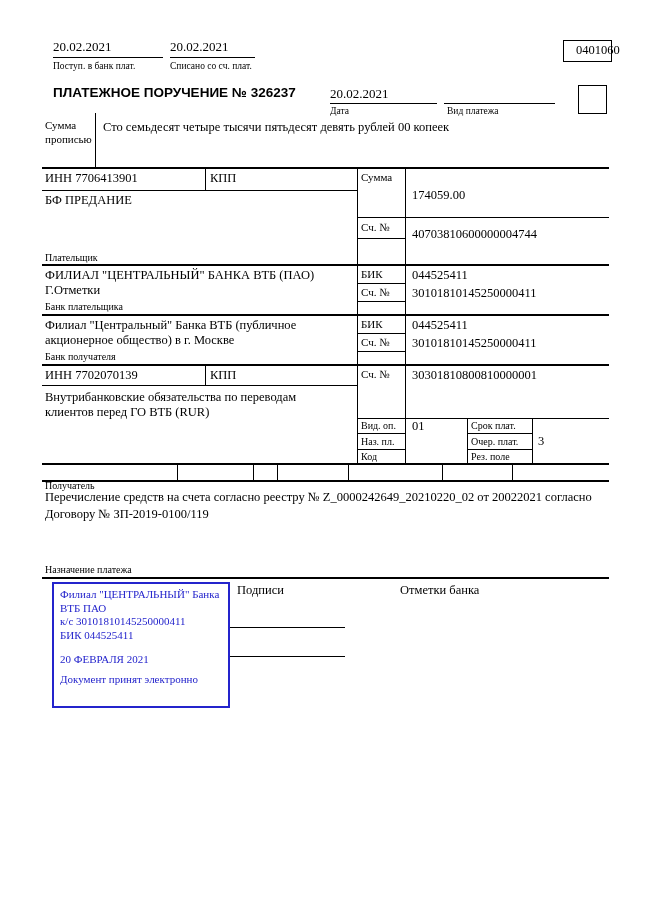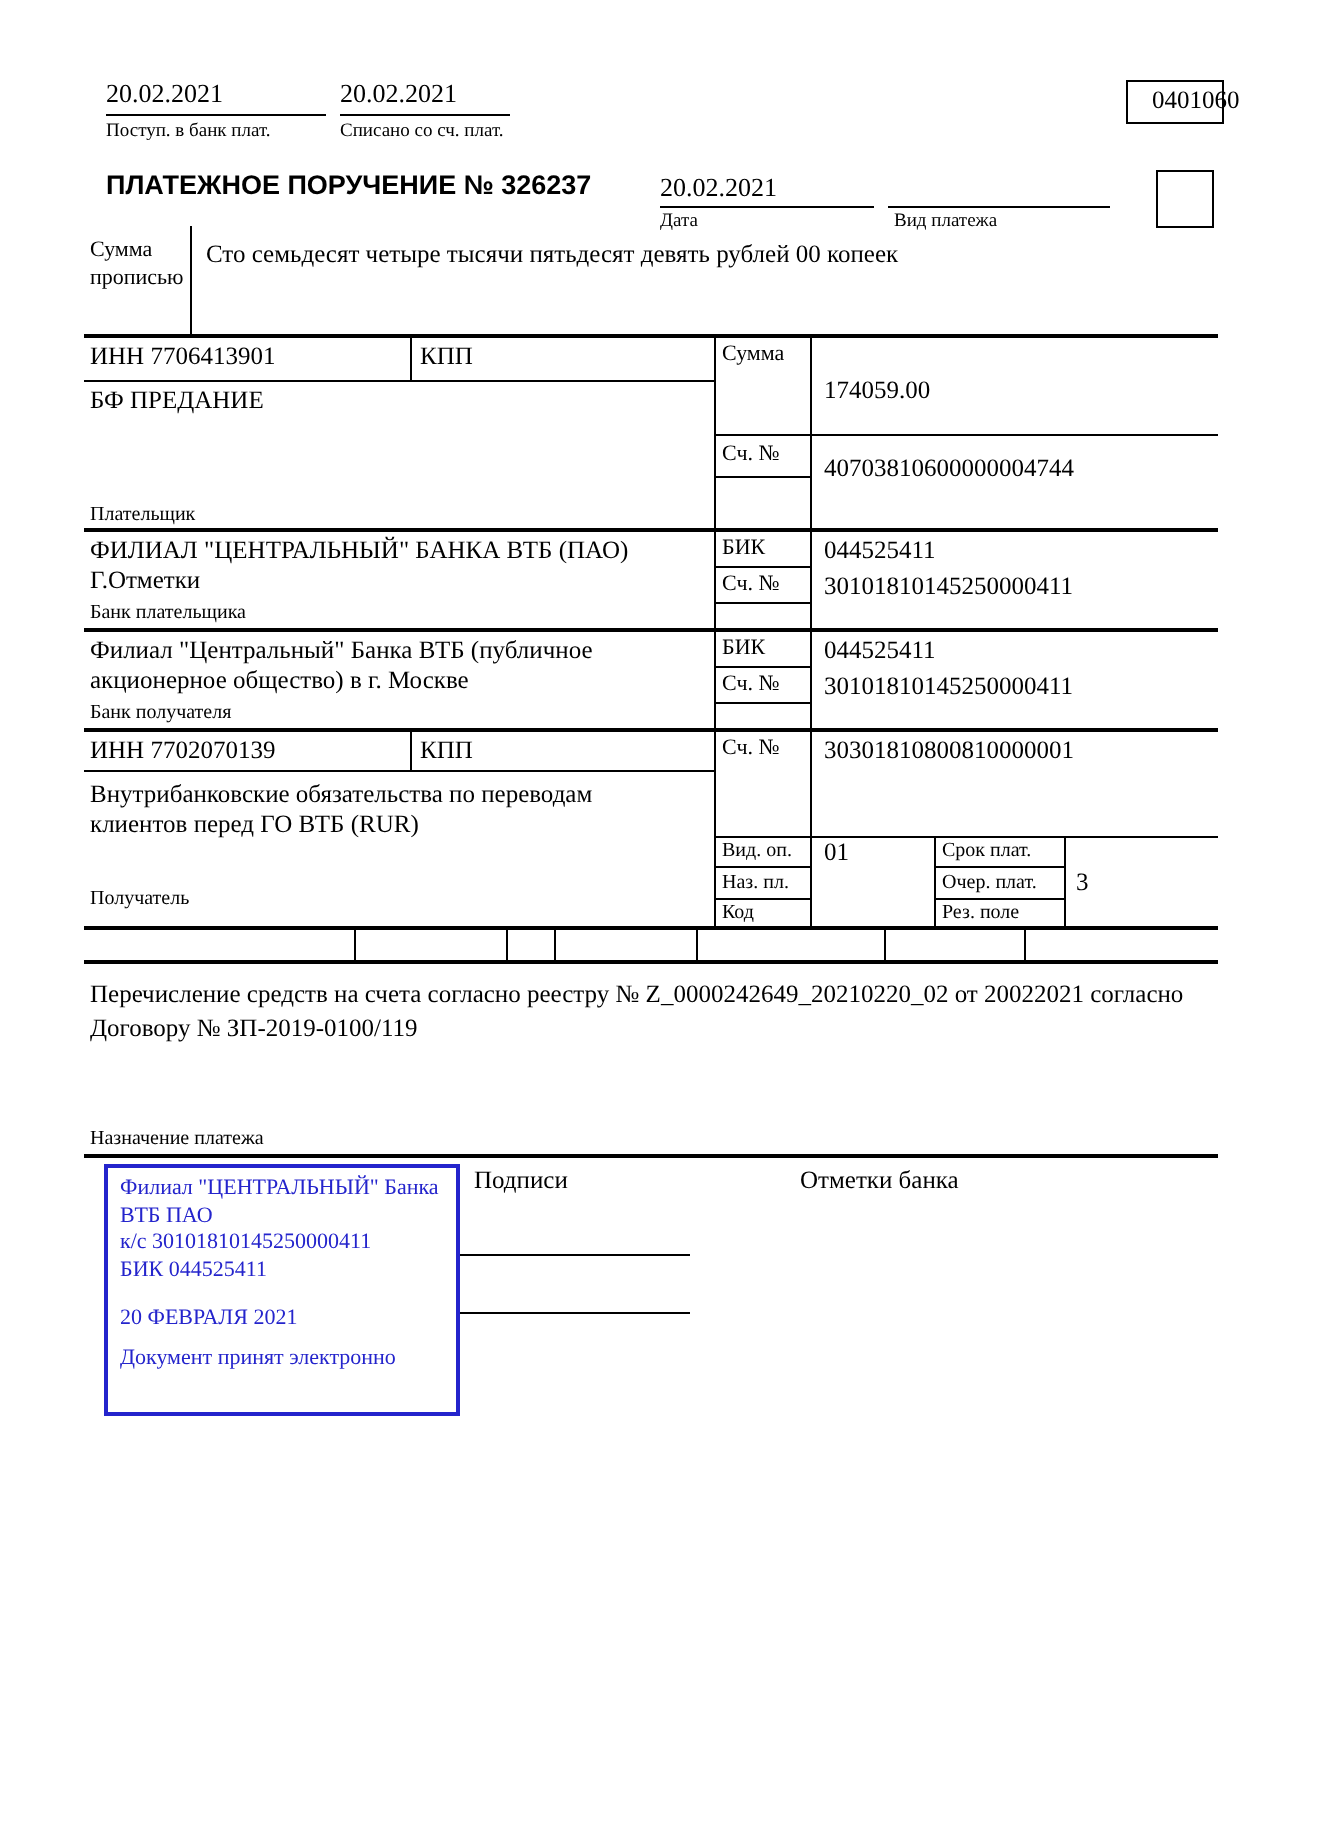--- a/index.html
+++ b/index.html
@@ -77,21 +77,21 @@
   <div class="txt t12" style="left:45px;top:405px;">клиентов перед ГО ВТБ (RUR)</div>
 
   <div class="txt t10" style="left:361px;top:420px;">Вид. оп.</div>
   <div class="txt t12" style="left:412px;top:419px;">01</div>
   <div class="txt t10" style="left:471px;top:420px;">Срок плат.</div>
   <div class="txt t10" style="left:361px;top:436px;">Наз. пл.</div>
   <div class="txt t10" style="left:471px;top:436px;">Очер. плат.</div>
   <div class="txt t12" style="left:538px;top:434px;">3</div>
   <div class="txt t10" style="left:361px;top:451px;">Код</div>
   <div class="txt t10" style="left:471px;top:451px;">Рез. поле</div>
-  <div class="txt t10" style="left:45px;top:444px;">Получатель</div>
+  <div class="txt t10" style="left:45px;top:480px;">Получатель</div>
 
   <div class="txt t12 wrap" style="left:45px;top:489px;width:565px;line-height:16.5px;">Перечисление средств на счета согласно реестру № Z_0000242649_20210220_02 от 20022021 согласно Договору № ЗП-2019-0100/119</div>
   <div class="txt t10" style="left:45px;top:564px;">Назначение платежа</div>
 
   <div class="txt t12" style="left:237px;top:583px;">Подписи</div>
   <div class="txt t12" style="left:400px;top:583px;">Отметки банка</div>
 
   <div class="sig" style="top:627px;"></div>
   <div class="sig" style="top:656px;"></div>
 

